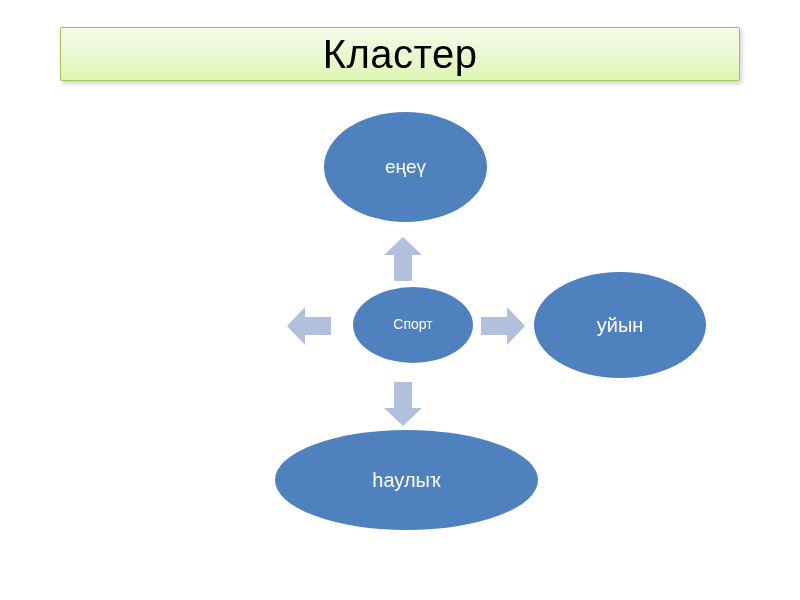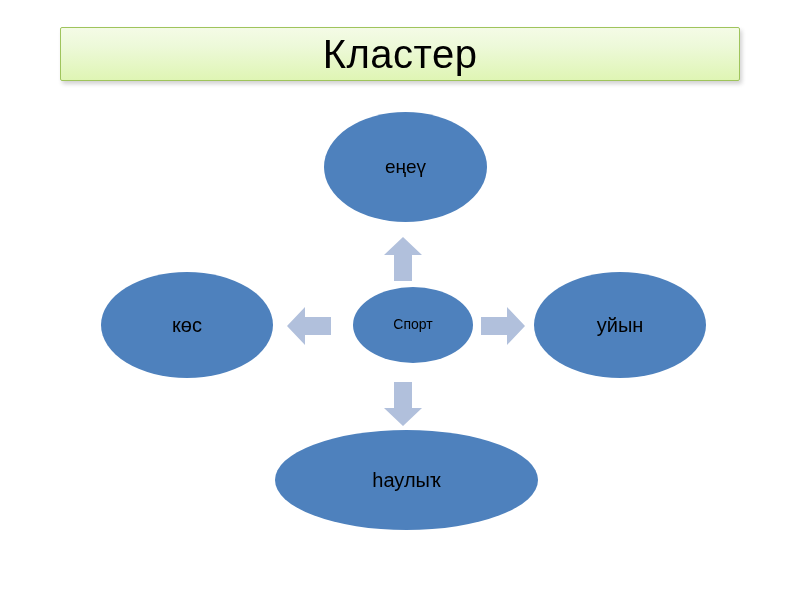--- a/index.html
+++ b/index.html
@@ -46,21 +46,21 @@
   }
 
   
   .ellipse {
     position: absolute;
     border-radius: 50%;
     background: #4E81BD;
     display: flex;
     align-items: center;
     justify-content: center;
-    color: #000000;
+    color: #ffffff;
     text-align: center;
   }
   .ellipse .label {
     display: block;
     line-height: 1.1;
     white-space: nowrap;
   }
 
   #node-top {
     left: 324px;
@@ -119,23 +119,20 @@
 <div id="slide">
 
   <div id="title-banner">
     <span id="title-text">Кластер</span>
   </div>
 
   <div class="ellipse" id="node-top">
     <span class="label">еңеү</span>
   </div>
 
-  <div class="ellipse" id="node-left">
-    <span class="label">көс</span>
-  </div>
 
   <div class="ellipse" id="node-center">
     <span class="label">Спорт</span>
   </div>
 
   <div class="ellipse" id="node-bottom">
     <span class="label">һаулыҡ</span>
   </div>
 
   <div class="ellipse" id="node-right">

